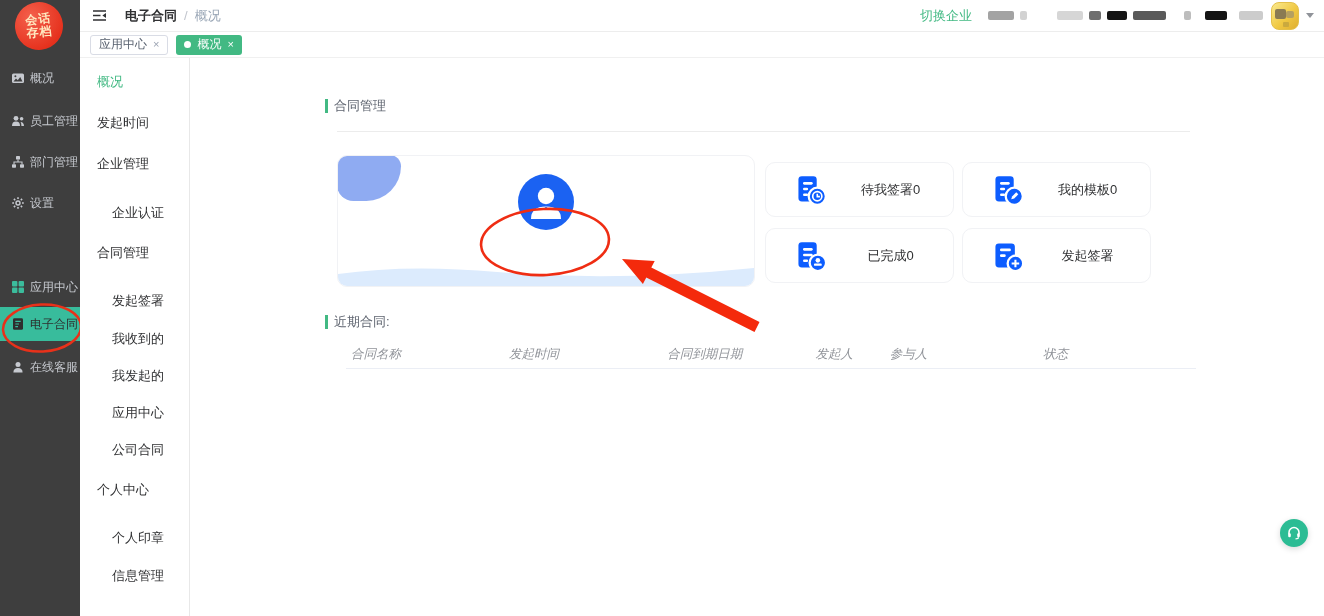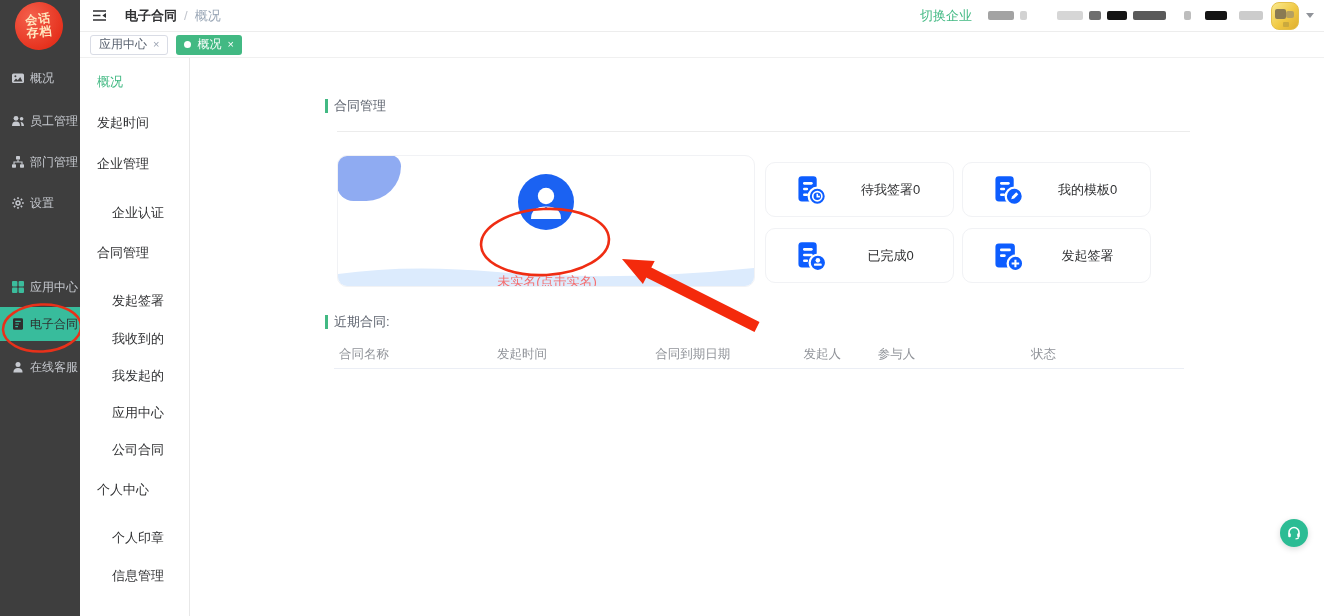--- a/index.html
+++ b/index.html
@@ -81,21 +81,21 @@
   #realname-status{position:absolute;left:0;top:118px;width:418px;text-align:center;font-size:13px;
                    color:#f56c6c;cursor:pointer;top:117px;}
   
   .stat-card{position:absolute;width:189px;height:55px;border:1px solid #f1f2f5;border-radius:10px;
              box-sizing:border-box;display:flex;align-items:center;padding-left:28px;cursor:pointer;background:#fff;}
   .stat-text{flex:1;display:flex;flex-direction:row;align-items:center;justify-content:center;
              font-size:13px;color:#303133;line-height:17px;}
   #stat-0{left:575px;top:104px;} #stat-1{left:772px;top:104px;}
   #stat-2{left:575px;top:170px;} #stat-3{left:772px;top:170px;}
   
-  #recent-table{position:absolute;left:144px;top:282px;width:850px;}
+  #recent-table{position:absolute;left:156px;top:282px;width:850px;font-style:italic;}
   #table-head{display:flex;height:28px;align-items:center;border-bottom:1px solid #ebeef5;
               font-size:12.5px;color:#909399;}
   .th{box-sizing:border-box;padding-left:5px;}
   .th0{width:160px;} .th1{width:150px;} .th2{width:150px;margin-left:10px;} .th3{width:75px;} .th4{width:155px;} .th5{width:160px;}
   #table-empty{height:52px;line-height:52px;text-align:center;color:#9aa0a8;font-size:12.5px;
                border-bottom:1px solid #ebeef5;}
   
   #annot{position:absolute;left:0;top:0;width:1134px;height:558px;pointer-events:none;}
   
   #float-support{position:absolute;left:1280px;top:519px;width:28px;height:28px;border-radius:50%;
@@ -256,21 +256,20 @@
       <svg id="wave" viewBox="0 0 418 26" preserveAspectRatio="none">
         <path d="M0 26 L0 14 Q70 4 160 12 Q280 22 418 8 L418 26 Z" fill="#dcebfd"></path>
       </svg>
       <div id="realname-avatar">
         <svg width="56" height="56" viewBox="0 0 56 56">
           <circle cx="28" cy="22" r="8.2" fill="#fff"></circle>
           <path d="M13 45 Q13 32.5 28 32.5 Q43 32.5 43 45 Z" fill="#fff"></path>
           <circle cx="28" cy="34.5" r="1.6" fill="#1b62f2"></circle>
         </svg>
       </div>
-      <div id="realname-status">未实名(点击实名)</div>
     </div>
 
     <div class="stat-card" id="stat-0">
       <svg width="34" height="32" viewBox="0 0 28 28">
         <rect x="3" y="2" width="16" height="22" rx="3" fill="#0d5dff"></rect>
         <rect x="7" y="7" width="8.5" height="2.3" rx="1.1" fill="#fff"></rect>
         <rect x="7" y="12" width="4.5" height="2.3" rx="1.1" fill="#fff"></rect>
         <rect x="7" y="17" width="4.5" height="2.3" rx="1.1" fill="#fff"></rect>
         <circle cx="19.5" cy="19.5" r="7.5" fill="#0d5dff" stroke="#fff" stroke-width="2"></circle>
         <circle cx="19.5" cy="19.5" r="4" fill="none" stroke="#fff" stroke-width="1.5"></circle>

